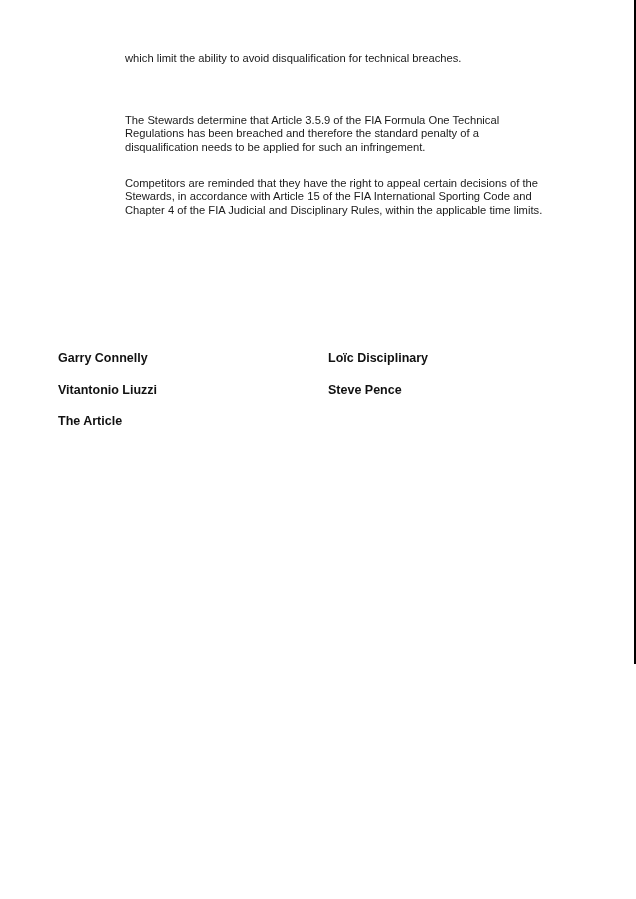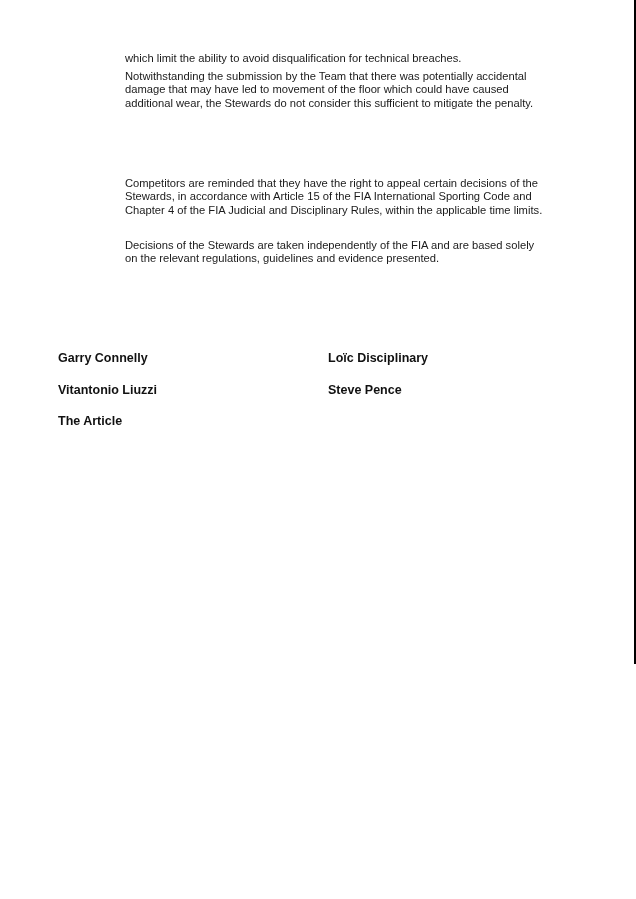--- a/index.html
+++ b/index.html
@@ -55,31 +55,29 @@
 </style>
 </head>
 <body>
 
 <div class="page">
 
   <div class="scan-edge"></div>
 
   <p class="para p1">which limit the ability to avoid disqualification for technical breaches.</p>
 
-  <p class="para p2">Notwithstanding the submission by the Team that there was potentially accidental
-damage that may have led to movement of the floor which could have caused
-additional wear, the Stewards do not consider this sufficient to mitigate the penalty.</p>
 
+  <p class="para p3">The Stewards determine that Article 3.5.9 of the FIA Formula One Technical
+Regulations has been breached and therefore the standard penalty of a
+disqualification needs to be applied for such an infringement.</p>
 
   <p class="para p4">Competitors are reminded that they have the right to appeal certain decisions of the
 Stewards, in accordance with Article 15 of the FIA International Sporting Code and
 Chapter 4 of the FIA Judicial and Disciplinary Rules, within the applicable time limits.</p>
 
-  <p class="para p5">Decisions of the Stewards are taken independently of the FIA and are based solely
-on the relevant regulations, guidelines and evidence presented.</p>
 
   <p class="sig sig-col-left sig-row-1">Garry Connelly</p>
 
   <p class="sig sig-col-right sig-row-1">Loïc Disciplinary</p>
 
   <p class="sig sig-col-left sig-row-2">Vitantonio Liuzzi</p>
 
   <p class="sig sig-col-right sig-row-2">Steve Pence</p>
 
   <p class="sig sig-col-left sig-row-3">The Article</p>

